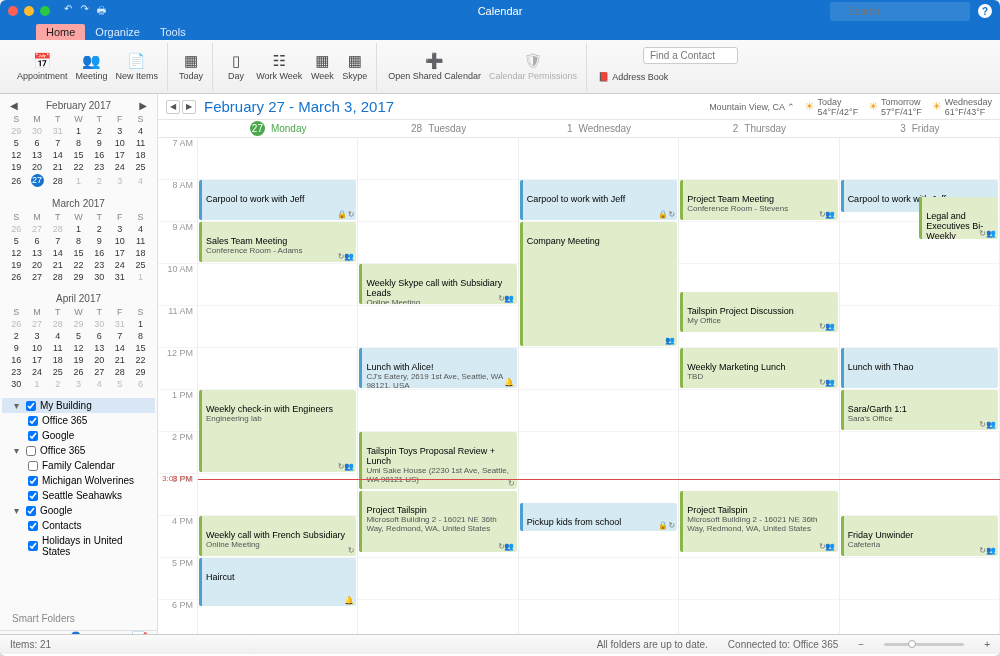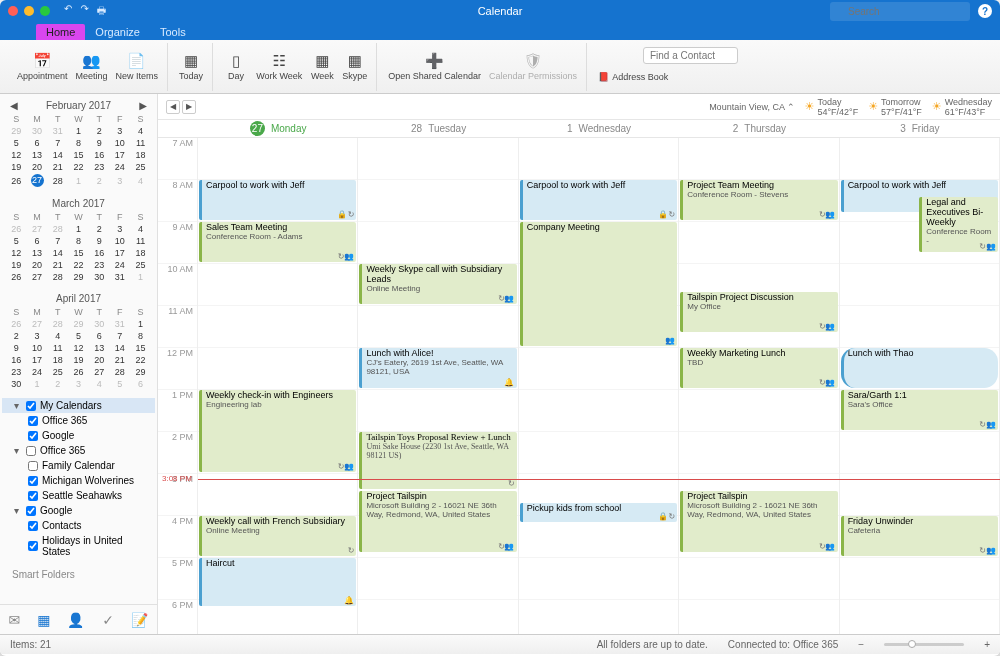--- a/index.html
+++ b/index.html
@@ -10,21 +10,21 @@
 .traffic span { width: 10px; height: 10px; border-radius: 50%; display: inline-block; }
 .tl-r { background: #ff5f57; } .tl-y { background: #febc2e; } .tl-g { background: #28c840; }
 .titlebar .ttl { position: absolute; left: 50%; transform: translateX(-50%); font-size: 11px; }
 .titlebar .qicons { margin-left: 14px; display: flex; gap: 8px; color: #d8eaff; }
 .titlebar .search { margin-left: auto; display: flex; align-items: center; gap: 4px; color: #cde4fa; }
 .titlebar .search input { background: rgba(255,255,255,0.12); border: none; border-radius: 3px; padding: 1px 6px 1px 18px; width: 140px; color: #fff; font-size: 10px; height: 19px; }
 .titlebar .help { width: 14px; height: 14px; border-radius: 50%; background: #fff; color: #1573cf; font-weight: bold; font-size: 10px; display: flex; align-items: center; justify-content: center; margin-left: 8px; }
 
 .tabbar { height: 18px; background: #1573cf; display: flex; align-items: flex-end; padding-left: 36px; }
 .tab { padding: 2px 10px; font-size: 11px; color: #d8eaff; cursor: pointer; }
-.tab.active { background: #d946ef; color: #222; border-radius: 2px 2px 0 0; }
+.tab.active { background: #fca5a5; color: #222; border-radius: 2px 2px 0 0; }
 
 .ribbon { height: 54px; background: linear-gradient(#fafafa,#f0f0f0); border-bottom: 1px solid #ccc; display: flex; align-items: center; padding: 2px 8px; gap: 2px; }
 .rgroup { display: flex; align-items: center; gap: 2px; padding: 0 6px; border-right: 1px solid #ddd; height: 48px; }
 .rgroup:last-child { border-right: none; }
 .rbtn { display: flex; flex-direction: column; align-items: center; justify-content: center; gap: 1px; padding: 2px 3px; font-size: 9px; color: #444; cursor: pointer; height: 44px; min-width: 30px; }
 .rbtn .ic { font-size: 15px; }
 .rbtn.sm { height: 20px; flex-direction: row; gap: 3px; font-size: 9px; }
 .contact-inp { border: 1px solid #ccc; border-radius: 3px; padding: 2px 6px; font-size: 10px; width: 95px; height: 17px; color: #999; margin-left: 48px; }
 .disabled { opacity: 0.4; }
 
@@ -38,21 +38,21 @@
 .minimonth td { text-align: center; padding: 1px; color: #333; }
 .minimonth td.other { color: #bbb; }
 .minimonth td.today span { background: #1573cf; color: #fff; border-radius: 50%; display: inline-block; width: 13px; height: 13px; line-height: 13px; }
 
 .caltree { padding: 4px 2px; font-size: 10px; }
 .caltree .node { padding: 2px 4px 2px 12px; display: flex; align-items: center; gap: 4px; cursor: pointer; }
 .caltree .node.sel { background: #d8e6f5; }
 .caltree .child { padding-left: 26px; }
 .caltree .arr { width: 8px; display: inline-block; color: #666; }
 .caltree input[type=checkbox] { width: 10px; height: 10px; }
-.smart { padding: 6px 12px; color: #888; font-size: 10px; }
+.smart { padding: 6px 12px; color: #888; font-size: 10px; margin-top: 44px; }
 
 .navstrip { margin-top: auto; border-top: 1px solid #e0e0e0; height: 30px; display: flex; align-items: center; justify-content: space-around; }
 .navstrip span { font-size: 14px; color: #888; cursor: pointer; }
 .navstrip span.active { color: #1573cf; }
 
 .calpane { flex: 1; display: flex; flex-direction: column; background: #fff; }
 .calhdr { height: 26px; display: flex; align-items: center; padding: 0 8px; border-bottom: 1px solid #e6e6e6; }
 .calhdr .nav { display: flex; gap: 2px; margin-right: 8px; }
 .calhdr .nav span { width: 14px; height: 14px; border: 1px solid #ccc; border-radius: 2px; display: flex; align-items: center; justify-content: center; font-size: 8px; cursor: pointer; color: #555; }
 .calhdr .range { font-size: 15px; color: #1573cf; font-weight: 300; }
@@ -68,21 +68,21 @@
 
 .gridwrap { flex: 1; overflow: hidden; position: relative; }
 .grid { display: flex; height: 100%; position: relative; }
 .gutter { width: 40px; border-right: 1px solid #eee; }
 .gutter .hour { height: 42px; text-align: right; padding-right: 4px; font-size: 9px; color: #999; border-bottom: 1px solid #f4f4f4; }
 .daycol { flex: 1; border-right: 1px solid #eee; position: relative; }
 .daycol .hour { height: 42px; border-bottom: 1px solid #f4f4f4; }
 .nowline { position: absolute; left: 40px; right: 0; height: 1px; background: #d94b4b; z-index: 5; }
 .nowline::before { content: attr(data-time); position: absolute; left: -36px; top: -5px; font-size: 8px; color: #d94b4b; }
 
-.event { position: absolute; left: 1px; right: 1px; border-radius: 2px; padding: 0 4px; font-size: 9px; overflow: hidden; border-left: 3px solid; }
+.event { position: absolute; left: 1px; right: 1px; border-radius: 2px; padding: 14px 4px; font-size: 9px; overflow: hidden; border-left: 3px solid; }
 .event .t { font-weight: 500; }
 .event .loc { font-size: 8px; color: #555; }
 .event .icons { position: absolute; bottom: 1px; right: 2px; font-size: 8px; color: #777; }
 .ev-blue  { background: #d6eaf4; border-left-color: #4ba0d0; }
 .ev-green { background: #e1eccb; border-left-color: #8ab548; }
 
 .status { height: 20px; background: linear-gradient(#fafafa,#efefef); border-top: 1px solid #ccc; display: flex; align-items: center; padding: 0 10px; font-size: 10px; color: #666; gap: 20px; }
 .status .right { margin-left: auto; display: flex; align-items: center; gap: 20px; }
 .zoom { width: 80px; height: 3px; background: #ccc; border-radius: 2px; position: relative; }
 .zoom .thumb { position: absolute; left: 30%; top: -3px; width: 8px; height: 8px; background: #fff; border: 1px solid #aaa; border-radius: 50%; }
@@ -381,21 +381,21 @@
                 <td class="other"><span>6</span></td>
               </tr>
             </tbody>
           </table>
         </div>
       </div>
     <div class="caltree" id="caltree">
         <div class="node sel">
           <span class="arr">▾</span>
           <input type="checkbox" checked="" style=""> 
-          <span>My Calendars</span>
+          <span>My Building</span>
         </div>
         <div class="node child">
           <input type="checkbox" checked="" style=""> 
           <span>Office 365</span>
         </div>
         <div class="node child">
           <input type="checkbox" checked="" style=""> 
           <span>Google</span>
         </div>
         <div class="node">
@@ -438,20 +438,21 @@
       <span>📝</span>
     </div>
   </div>
 
   <div class="calpane">
     <div class="calhdr">
       <div class="nav">
         <span>◀</span>
         <span>▶</span>
       </div>
+      <div class="range">February 27 - March 3, 2017</div>
       <div class="weather">
         <span><span>Mountain View, CA</span> ⌃</span>
         <div id="weatherdays" style="display: flex; gap: 10px;">
             <span class="wday">
               <span class="wic">☀</span>
               <span>
                 <div>Today</div>
                 <div>54°F/42°F</div>
               </span>
             </span>
@@ -564,21 +565,21 @@
             <div class="event ev-green" style="top: 126px; height: 40px;">
               <div class="t">Weekly Skype call with Subsidiary Leads</div>
               <div class="loc">Online Meeting</div>
               <div class="icons">↻👥</div>
             </div>
             <div class="event ev-blue" style="top: 210px; height: 40px;">
               <div class="t">Lunch with Alice!</div>
               <div class="loc">CJ's Eatery, 2619 1st Ave, Seattle, WA 98121, USA</div>
               <div class="icons">🔔</div>
             </div>
-            <div class="event ev-green" style="top: 294px; height: 56.8px; font-family: Liberation Serif, serif;">
+            <div class="event ev-green" style="top: 294px; height: 56.8px;">
               <div class="t">Tailspin Toys Proposal Review + Lunch</div>
               <div class="loc">Umi Sake House (2230 1st Ave, Seattle, WA 98121 US)</div>
               <div class="icons">↻</div>
             </div>
             <div class="event ev-green" style="top: 352.8px; height: 61px;">
               <div class="t">Project Tailspin</div>
               <div class="loc">Microsoft Building 2 - 16021 NE 36th Way, Redmond, WA, United States</div>
               <div class="icons">↻👥</div>
             </div>
           </div>
@@ -652,26 +653,26 @@
             <div class="hour"></div>
             <div class="hour"></div>
             <div class="hour"></div>
             <div class="hour"></div>
             <div class="hour"></div>
             <div class="hour"></div>
             <div class="event ev-blue" style="top: 42px; height: 31.6px;">
               <div class="t">Carpool to work with Jeff</div>
               <div class="icons">🔒↻</div>
             </div>
-            <div class="event ev-green" style="top: 58.8px; height: 55px; left: 50%;">
+            <div class="event ev-green" style="top: 58.8px; height: 42px; left: 50%;">
               <div class="t">Legal and Executives Bi-Weekly</div>
               <div class="loc">Conference Room -</div>
               <div class="icons">↻👥</div>
             </div>
-            <div class="event ev-blue" style="top: 210px; height: 40px; border-radius: 14px;">
+            <div class="event ev-blue" style="top: 210px; height: 40px;">
               <div class="t">Lunch with Thao</div>
             </div>
             <div class="event ev-green" style="top: 252px; height: 40px;">
               <div class="t">Sara/Garth 1:1</div>
               <div class="loc">Sara's Office</div>
               <div class="icons">↻👥</div>
             </div>
             <div class="event ev-green" style="top: 378px; height: 40px;">
               <div class="t">Friday Unwinder</div>
               <div class="loc">Cafeteria</div>

